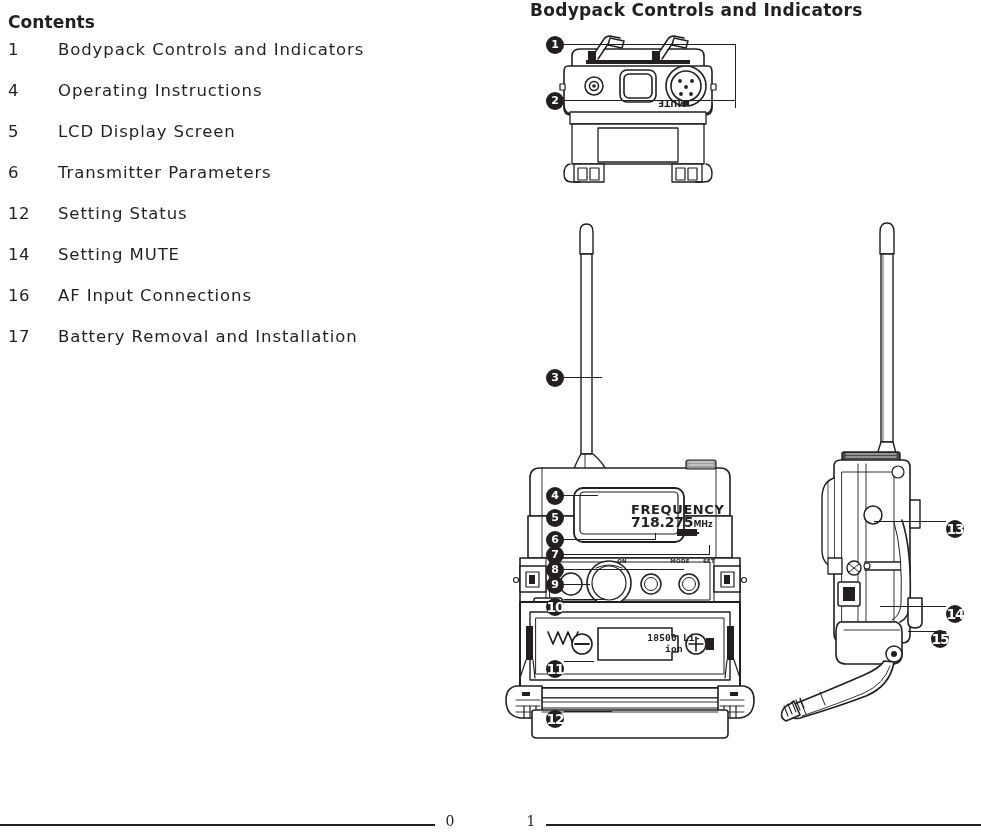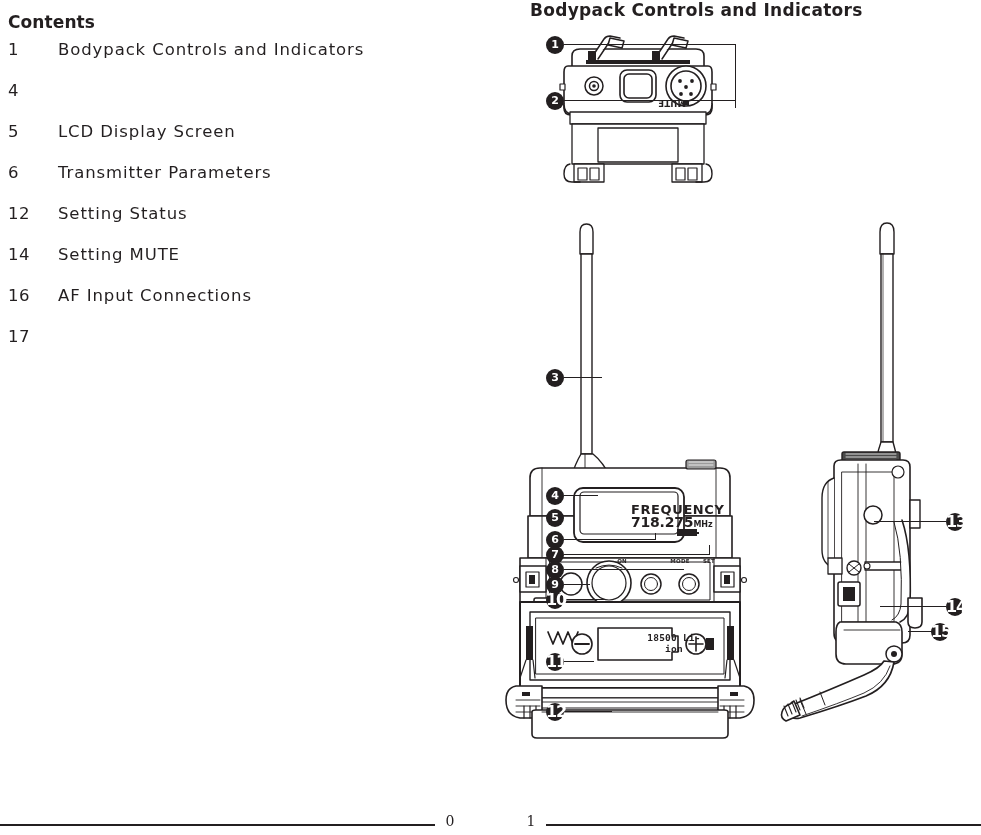--- a/index.html
+++ b/index.html
@@ -91,21 +91,21 @@
     border-radius: 50%;
     background: #231f20;
     color: #ffffff;
     font-size: 11px;
     font-weight: bold;
     line-height: 18px;
     text-align: center;
     letter-spacing: -0.3px;
     font-family: "DejaVu Sans", "Liberation Sans", sans-serif;
   }
-  .callout.wide { letter-spacing: -1.2px; font-size: 16px; }
+  .callout.wide { letter-spacing: -1.2px; font-size: 14px; margin-top: 7px; }
 
   
   .leader {
     position: absolute;
     background: #231f20;
     height: 1px;
   }
   .leader-v {
     position: absolute;
     background: #231f20;
@@ -243,20 +243,21 @@
 
   <div id="contents-list">
 
     <div class="toc-row">
       <span class="toc-page">1</span>
       <span class="toc-title">Bodypack Controls and Indicators</span>
     </div>
 
     <div class="toc-row">
       <span class="toc-page">4</span>
+      <span class="toc-title">Operating Instructions</span>
     </div>
 
     <div class="toc-row">
       <span class="toc-page">5</span>
       <span class="toc-title">LCD Display Screen</span>
     </div>
 
     <div class="toc-row">
       <span class="toc-page">6</span>
       <span class="toc-title">Transmitter Parameters</span>
@@ -272,20 +273,21 @@
       <span class="toc-title">Setting MUTE</span>
     </div>
 
     <div class="toc-row">
       <span class="toc-page">16</span>
       <span class="toc-title">AF Input Connections</span>
     </div>
 
     <div class="toc-row">
       <span class="toc-page">17</span>
+      <span class="toc-title">Battery Removal and Installation</span>
     </div>
 
   </div>
 </div>
 
 <div id="right-page">
 
   <div id="right-heading">Bodypack Controls and Indicators</div>
 
   <div class="diagram" id="diagram-top">

